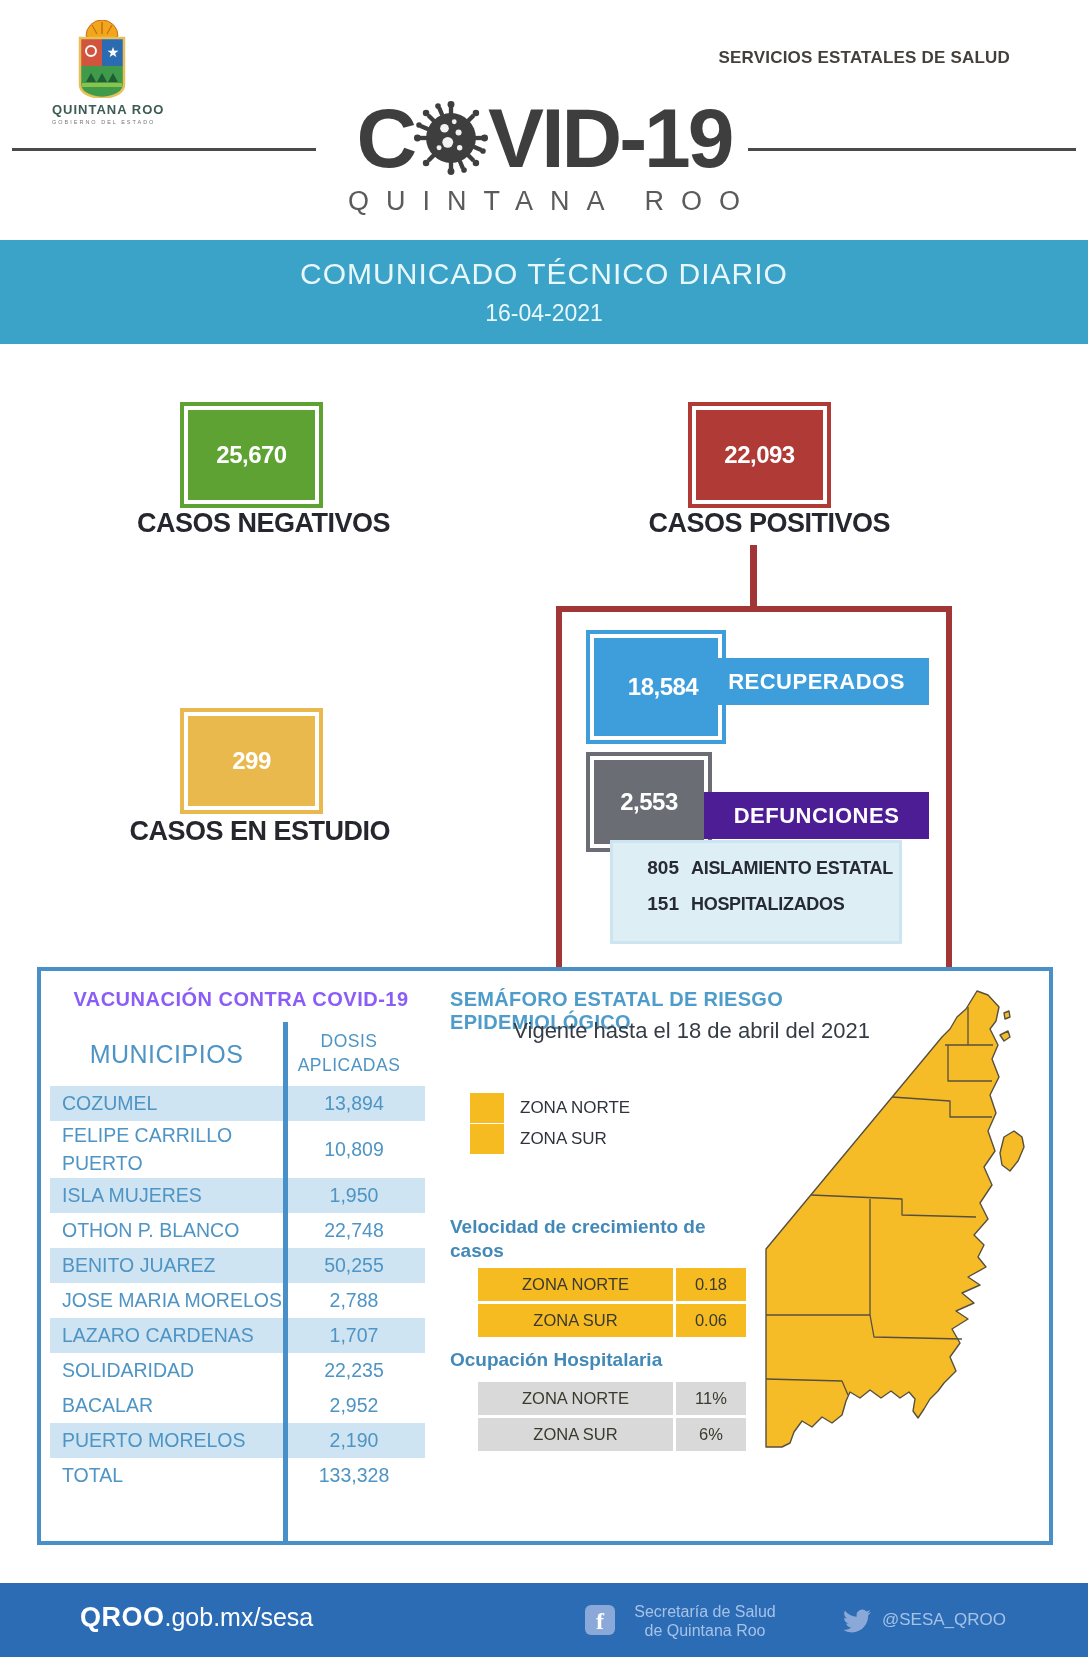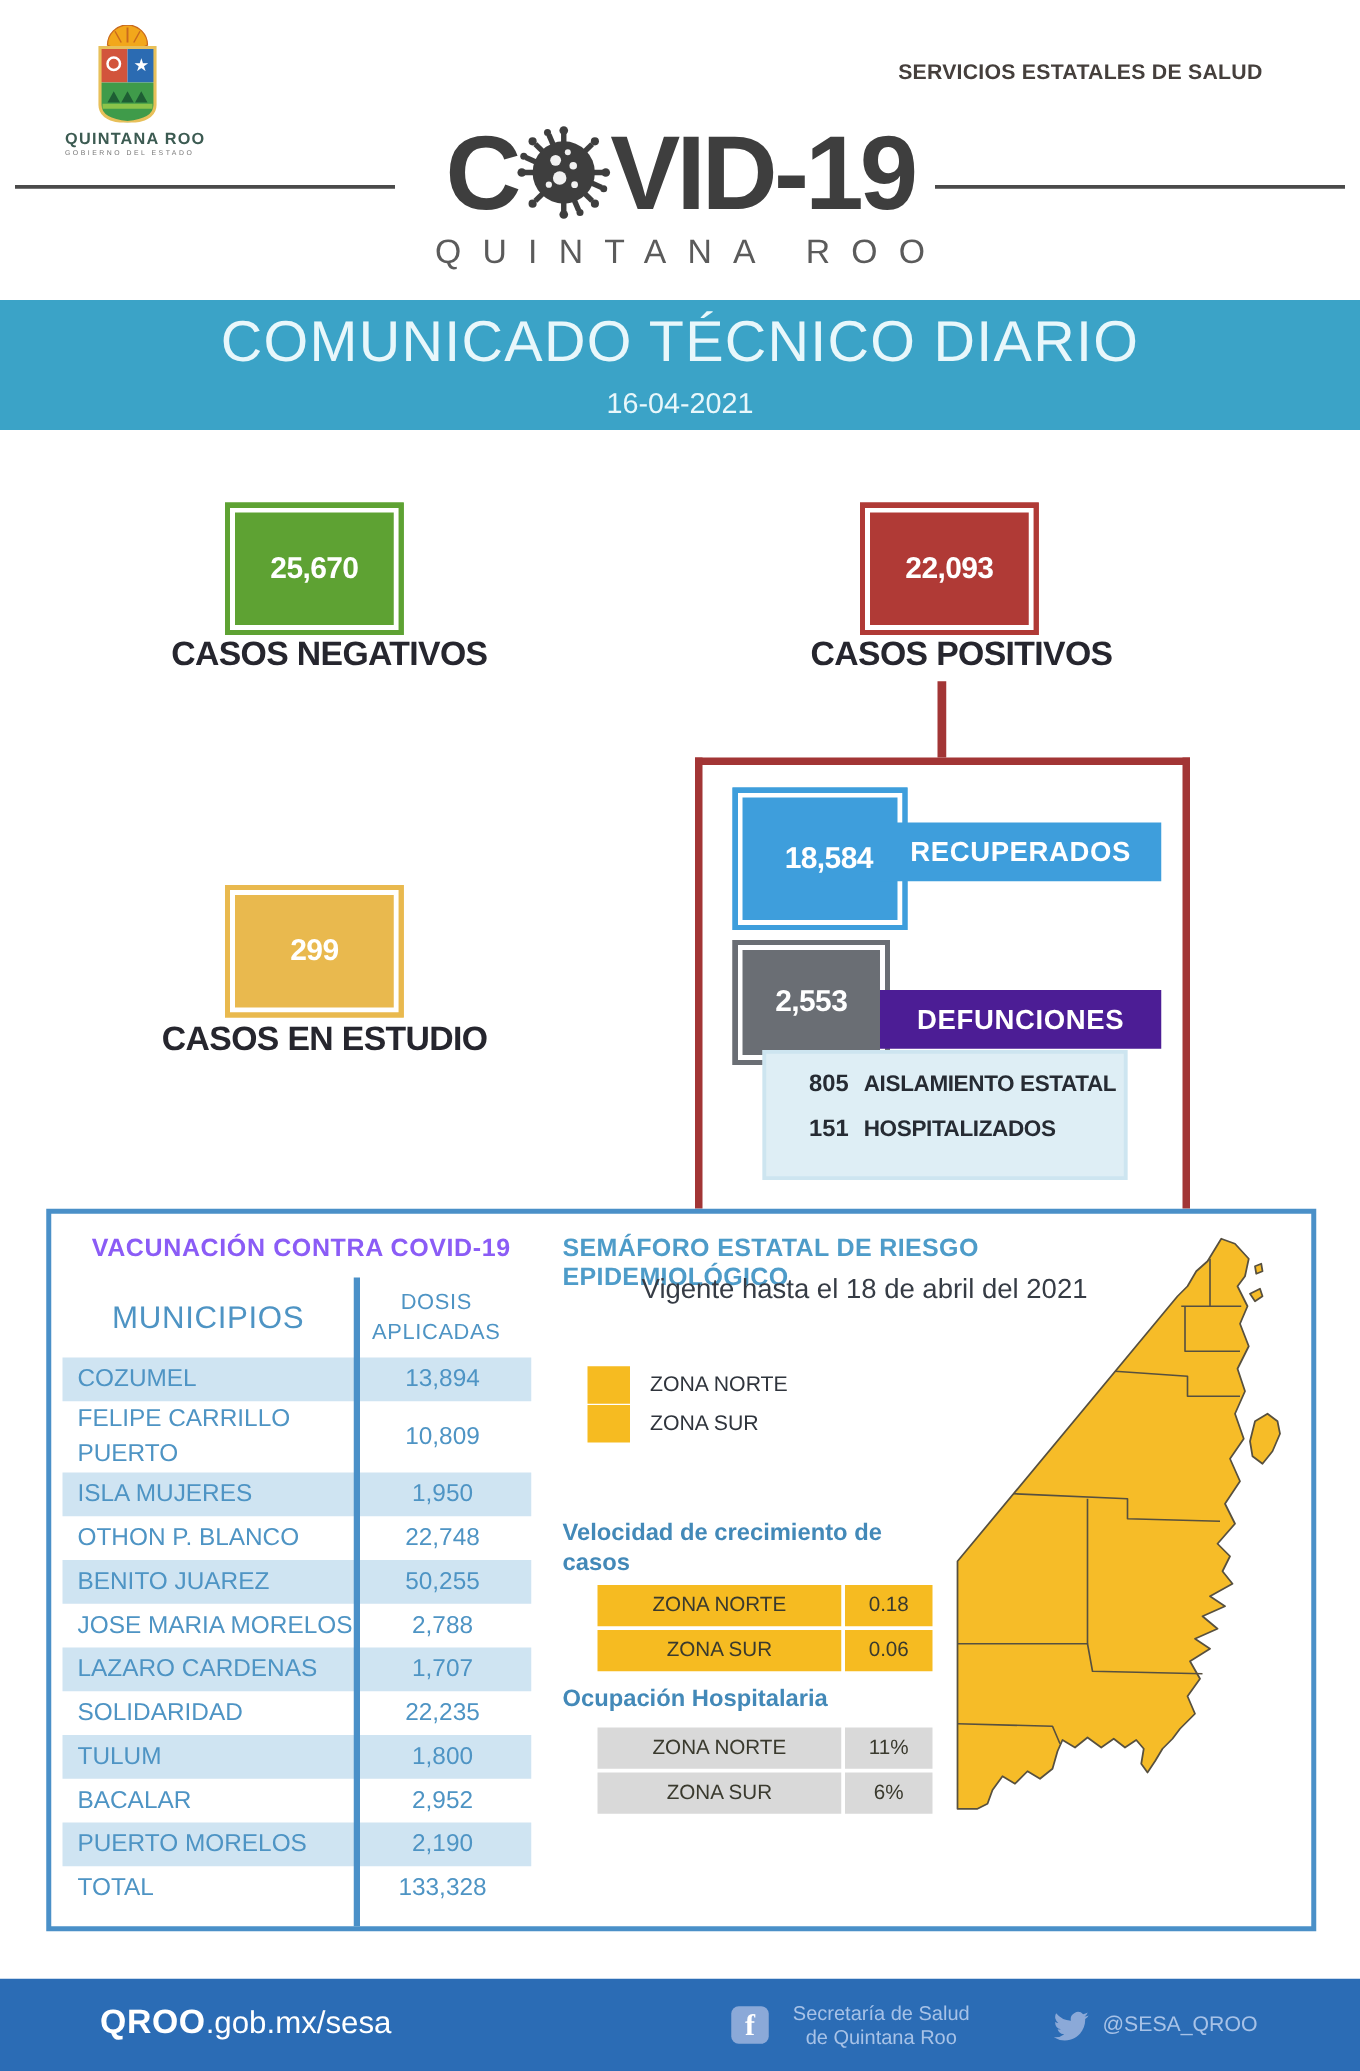--- a/index.html
+++ b/index.html
@@ -11,21 +11,21 @@
   .agency{left:650px;top:48px;width:360px;text-align:right;font-size:17px;font-weight:bold;
           color:#453F3C;letter-spacing:.2px;}
   .brand-row{left:0;top:96px;width:1088px;display:flex;justify-content:center;align-items:center;}
   .brand-txt{font-size:84px;font-weight:800;color:#3E3E3E;letter-spacing:-3px;line-height:1;}
   .brand-sub{left:0;top:186px;width:1088px;text-align:center;font-size:27px;color:#5b5b5b;
              letter-spacing:17px;text-indent:17px;font-weight:400;}
   .hline{top:148px;height:3px;background:#4a4a4a;}
 
   
   .banner{left:0;top:240px;width:1088px;height:104px;background:#3BA3C7;color:#E8F7FB;text-align:center;}
-  .banner-title{margin-top:6px;font-size:46px;letter-spacing:1px;}
+  .banner-title{margin-top:17px;font-size:30px;letter-spacing:1px;}
   .banner-date{margin-top:9px;font-size:23px;}
 
   
   .statbox{display:flex;align-items:center;justify-content:center;
            box-shadow:inset 0 0 0 4px #fff;}
   .statbox span{color:#fff;font-weight:800;font-size:24px;letter-spacing:-.5px;}
   .green{background:#5EA233;border:4px solid #5EA233;}
   .red{background:#B03A36;border:4px solid #B03A36;}
   .yellow{background:#E9B94E;border:4px solid #E9B94E;}
   .blue{background:#3E9EDC;border:4px solid #3E9EDC;}
@@ -235,24 +235,20 @@
           <div class="dcell">2,788</div>
         </div>
         <div class="vrow striped">
           <div class="mcell">LAZARO CARDENAS</div>
           <div class="dcell">1,707</div>
         </div>
         <div class="vrow">
           <div class="mcell">SOLIDARIDAD</div>
           <div class="dcell">22,235</div>
         </div>
-        <div class="vrow striped">
-          <div class="mcell">TULUM</div>
-          <div class="dcell">1,800</div>
-        </div>
         <div class="vrow">
           <div class="mcell">BACALAR</div>
           <div class="dcell">2,952</div>
         </div>
         <div class="vrow striped">
           <div class="mcell">PUERTO MORELOS</div>
           <div class="dcell">2,190</div>
         </div>
         <div class="vrow">
           <div class="mcell">TOTAL</div>

